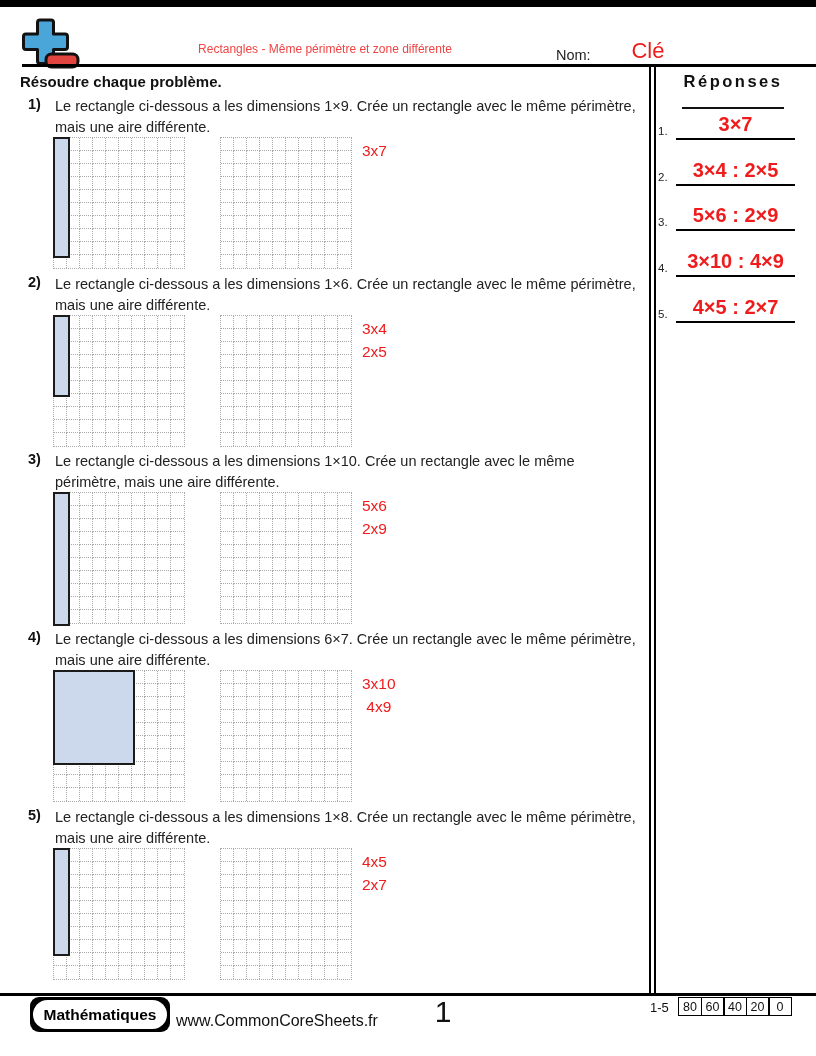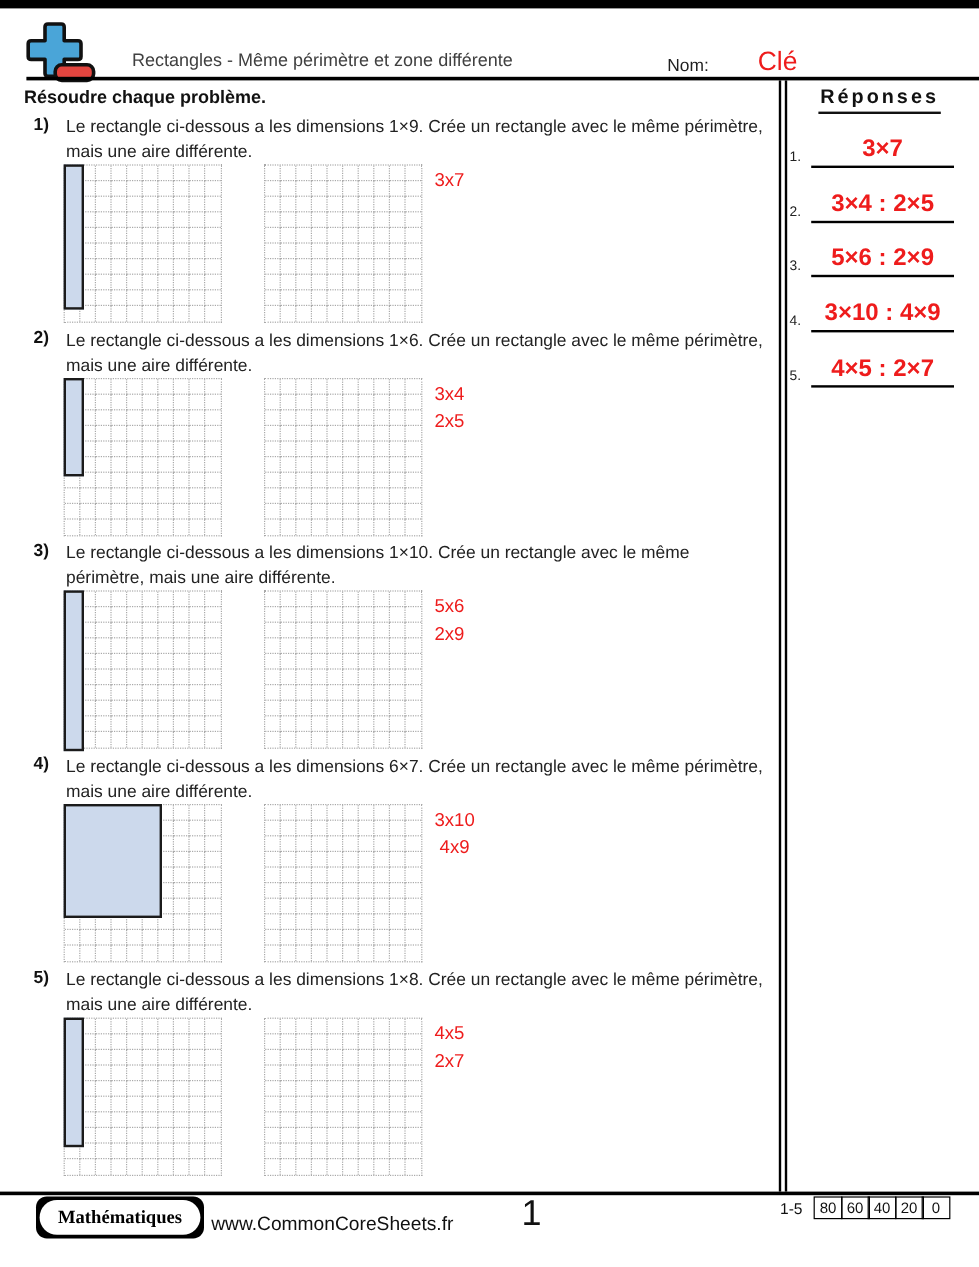--- a/index.html
+++ b/index.html
@@ -2,22 +2,22 @@
 <html><head>
 <meta charset="utf-8">
 <style>
   html,body{margin:0;padding:0;background:#fff;}
   .page{
     position:relative; width:816px; height:1056px; background:#fff; overflow:hidden;
     font-family:"Liberation Sans", sans-serif; color:#1f1f1f;
   }
   .topbar{position:absolute;left:0;top:0;width:816px;height:7px;background:#000;}
   .logo{position:absolute;left:20px;top:18px;width:62px;height:52px;}
-  .page-title{position:absolute;left:110px;top:42px;width:430px;text-align:left;
-    font-size:15px;color:#404040;}
+  .page-title{position:absolute;left:110px;top:42px;width:430px;text-align:center;
+    font-size:12px;color:#ef4444;}
   .name-label{position:absolute;left:556px;top:47px;font-size:14.5px;}
   .key-value{position:absolute;left:608px;top:38px;width:80px;text-align:center;
     font-size:22px;font-weight:normal;color:var(--accent-red,#ee1c1c);}
   .header-rule{position:absolute;left:22px;top:64px;width:794px;height:3px;background:#000;}
   .instructions{position:absolute;left:20px;top:73px;font-size:15px;font-weight:bold;color:#111;}
 
   
   .vdivider{position:absolute;left:649px;top:67px;height:926px;width:3px;
     border-left:2px solid #000;border-right:2px solid #000;box-sizing:content-box;}
 
@@ -35,29 +35,29 @@
   .grid .cell:nth-child(n+91){border-bottom:none;}
   .grid .shape{position:absolute;left:-1px;top:-1px;background:var(--rect-fill,#ccd9ec);
     border:2px solid var(--rect-border,#1b1b1b);box-sizing:content-box;}
   .hints{position:absolute;left:362px;top:43px;font-size:15.5px;line-height:23px;
     color:var(--accent-red,#ee1c1c);text-align:center;}
 
   
   .sidebar{position:absolute;left:650px;top:70px;width:166px;height:920px;}
   .answers-title-wrap{position:absolute;left:0;top:2px;width:166px;text-align:center;}
   .answers-title{display:inline-block;font-size:16.5px;font-weight:bold;letter-spacing:2.5px;
-    color:#111;border-bottom:2px solid #111;padding:0 2px 2px 2px;}
+    color:#111;border-bottom:2px solid #111;padding:0 2px 16px 2px;}
   .ans-row{position:absolute;left:26px;width:119px;height:34px;border-bottom:2px solid #000;}
   .ans-num{position:absolute;left:-18px;bottom:1px;font-size:11.5px;color:#222;}
   .ans-val{position:absolute;left:0;right:0;bottom:2px;text-align:center;
     font-size:20px;font-weight:bold;color:var(--accent-red,#ee1c1c);}
 
   
   .footer-rule{position:absolute;left:0;top:993px;width:816px;height:3px;background:#000;}
-  .brand-badge{position:absolute;left:30px;top:997px;width:140px;height:35px;background:#000;border-radius:9px;font-family:Liberation Serif, serif;}
+  .brand-badge{position:absolute;left:30px;top:997px;width:140px;height:35px;background:#000;border-radius:9px;}
   .brand-badge .pill{position:absolute;left:3px;top:3px;right:3px;bottom:3px;background:#fff;
     border-radius:15px;display:flex;align-items:center;justify-content:center;}
   .brand-badge .pill span{font-size:15.5px;font-weight:bold;color:#000;}
   .site-link{position:absolute;left:176px;top:1012px;font-size:16px;color:#111;}
   .page-number{position:absolute;left:388px;top:995px;width:110px;text-align:center;
     font-size:30px;color:#111;}
   .score-label{position:absolute;left:650px;top:1000px;font-size:13px;color:#111;}
   .score-table{position:absolute;left:678px;top:997px;display:flex;justify-content:flex-end;}
   .score-cell{width:22px;height:17px;border:1.5px solid #000;margin-left:-1.5px;
     display:flex;align-items:center;justify-content:center;font-size:12.5px;color:#111;}

